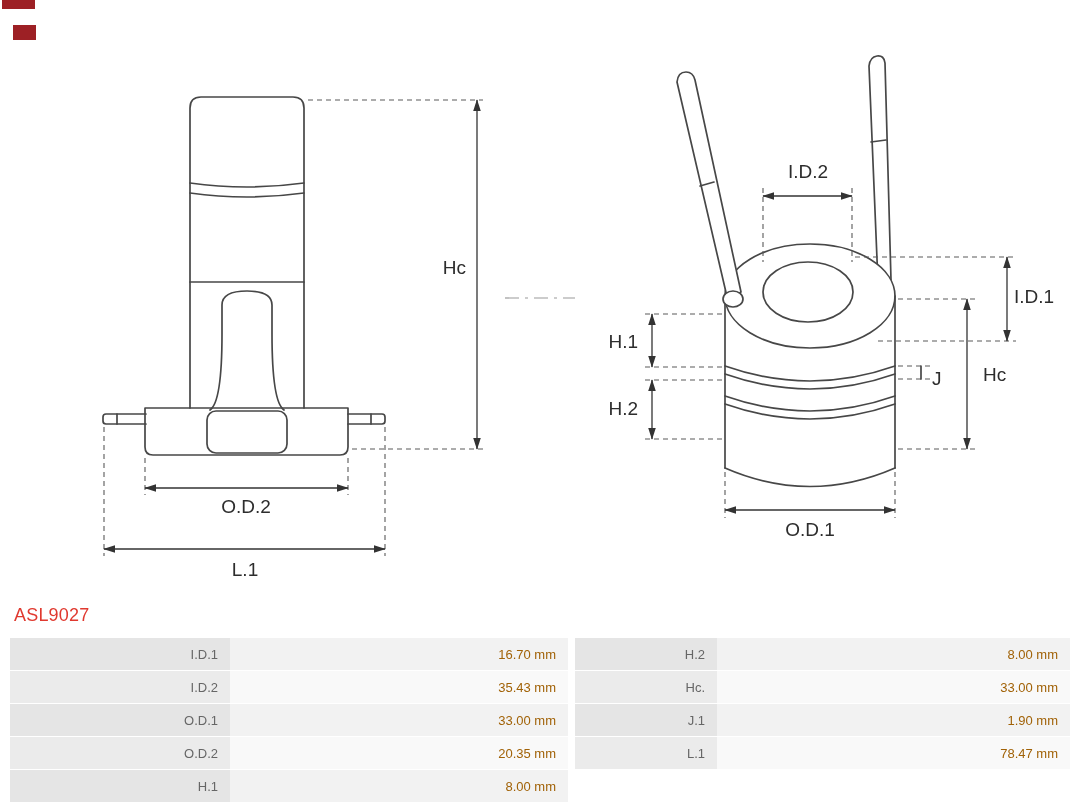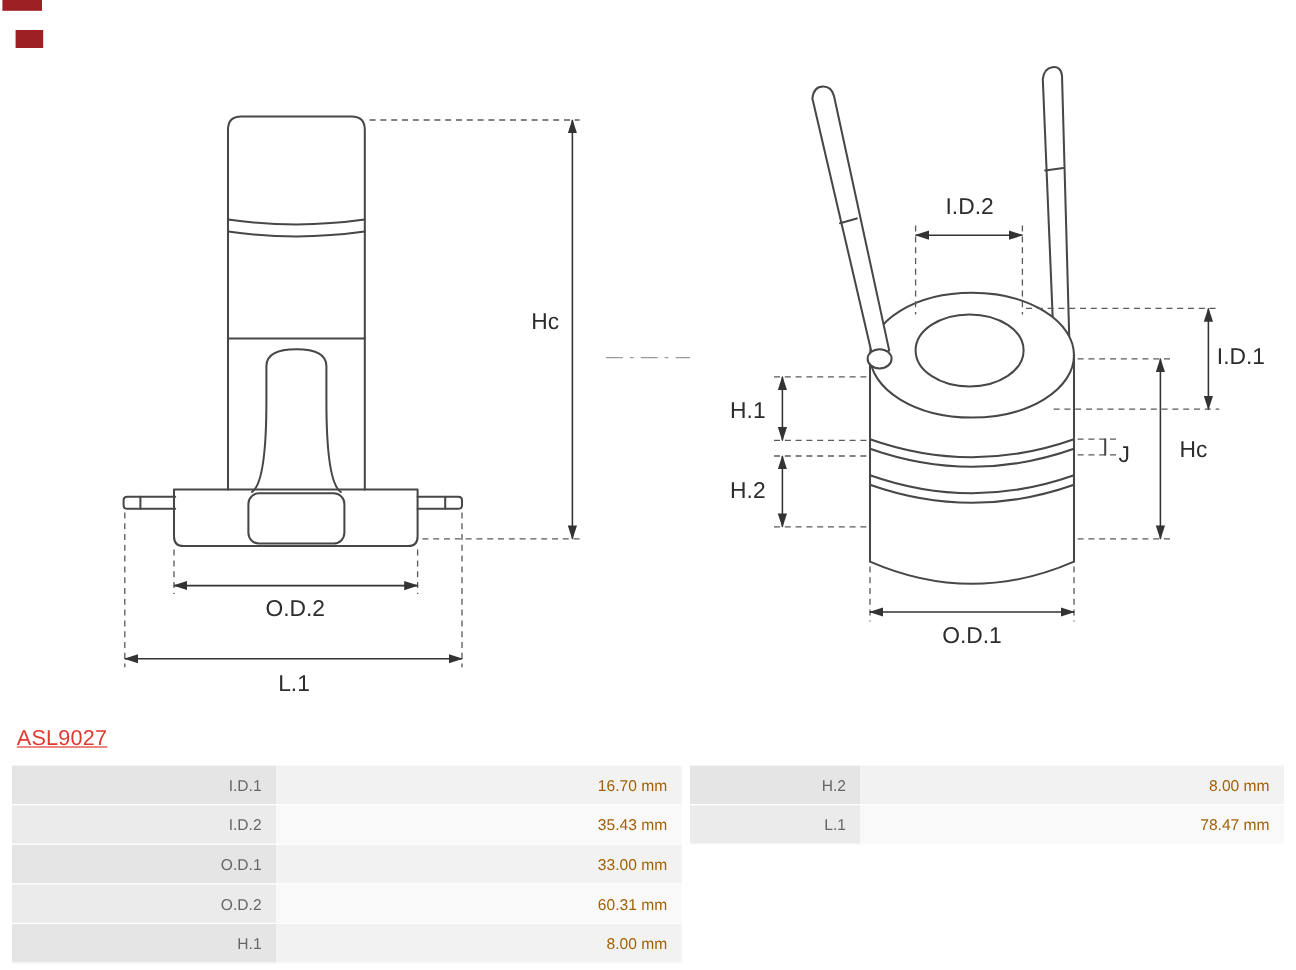--- a/index.html
+++ b/index.html
@@ -18,21 +18,21 @@
   .outl  { stroke:#474747; stroke-width:1.7; fill:none; stroke-linecap:round; stroke-linejoin:round; }
   .outlf { stroke:#474747; stroke-width:1.7; fill:#ffffff; stroke-linejoin:round; }
   .ext   { stroke:#5a5a5a; stroke-width:1.1; stroke-dasharray:5 4; fill:none; }
   .dim   { stroke:#333333; stroke-width:1.3; fill:none;
            marker-start:url(#ah); marker-end:url(#ah); }
   .cline { stroke:#9a9a9a; stroke-width:1.2; stroke-dasharray:14 6 3 6; fill:none; }
   .lbl   { font:19px "Liberation Sans", sans-serif; fill:#2d2d2d; }
 
   .product-code {
     position:absolute; left:14px; top:605px;
-    font-size:18px; color:#e0392f; letter-spacing:.2px;text-decoration:underline;
+    font-size:18px; color:#e0392f; letter-spacing:.2px;
   }
 
   .tables {
     position:absolute; left:10px; top:638px; width:1060px;
     display:flex; gap:7px; align-items:flex-start;
   }
   table.spec { border-collapse:collapse; font-size:13px; table-layout:fixed; }
   table.spec td { height:32px; padding:0 12px 0 0; text-align:right;
                   border-bottom:1px solid #ffffff; vertical-align:middle; }
   td.lbl-cell { color:#666666; }
@@ -160,34 +160,42 @@
         <tr>
           <td class="lbl-cell">I.D.2</td>
           <td class="val-cell">35.43 mm</td>
         </tr>
         <tr>
           <td class="lbl-cell">O.D.1</td>
           <td class="val-cell">33.00 mm</td>
         </tr>
         <tr>
           <td class="lbl-cell">O.D.2</td>
-          <td class="val-cell">60.31 mm</td>
+          <td class="val-cell">20.35 mm</td>
         </tr>
         <tr>
           <td class="lbl-cell">H.1</td>
           <td class="val-cell">8.00 mm</td>
         </tr>
       </tbody>
     </table>
 
     <table class="spec right-t">
       <tbody>
         <tr>
           <td class="lbl-cell">H.2</td>
           <td class="val-cell">8.00 mm</td>
+        </tr>
+        <tr>
+          <td class="lbl-cell">Hc.</td>
+          <td class="val-cell">33.00 mm</td>
+        </tr>
+        <tr>
+          <td class="lbl-cell">J.1</td>
+          <td class="val-cell">1.90 mm</td>
         </tr>
         <tr>
           <td class="lbl-cell">L.1</td>
           <td class="val-cell">78.47 mm</td>
         </tr>
       </tbody>
     </table>
   </div>
 
 </div>

